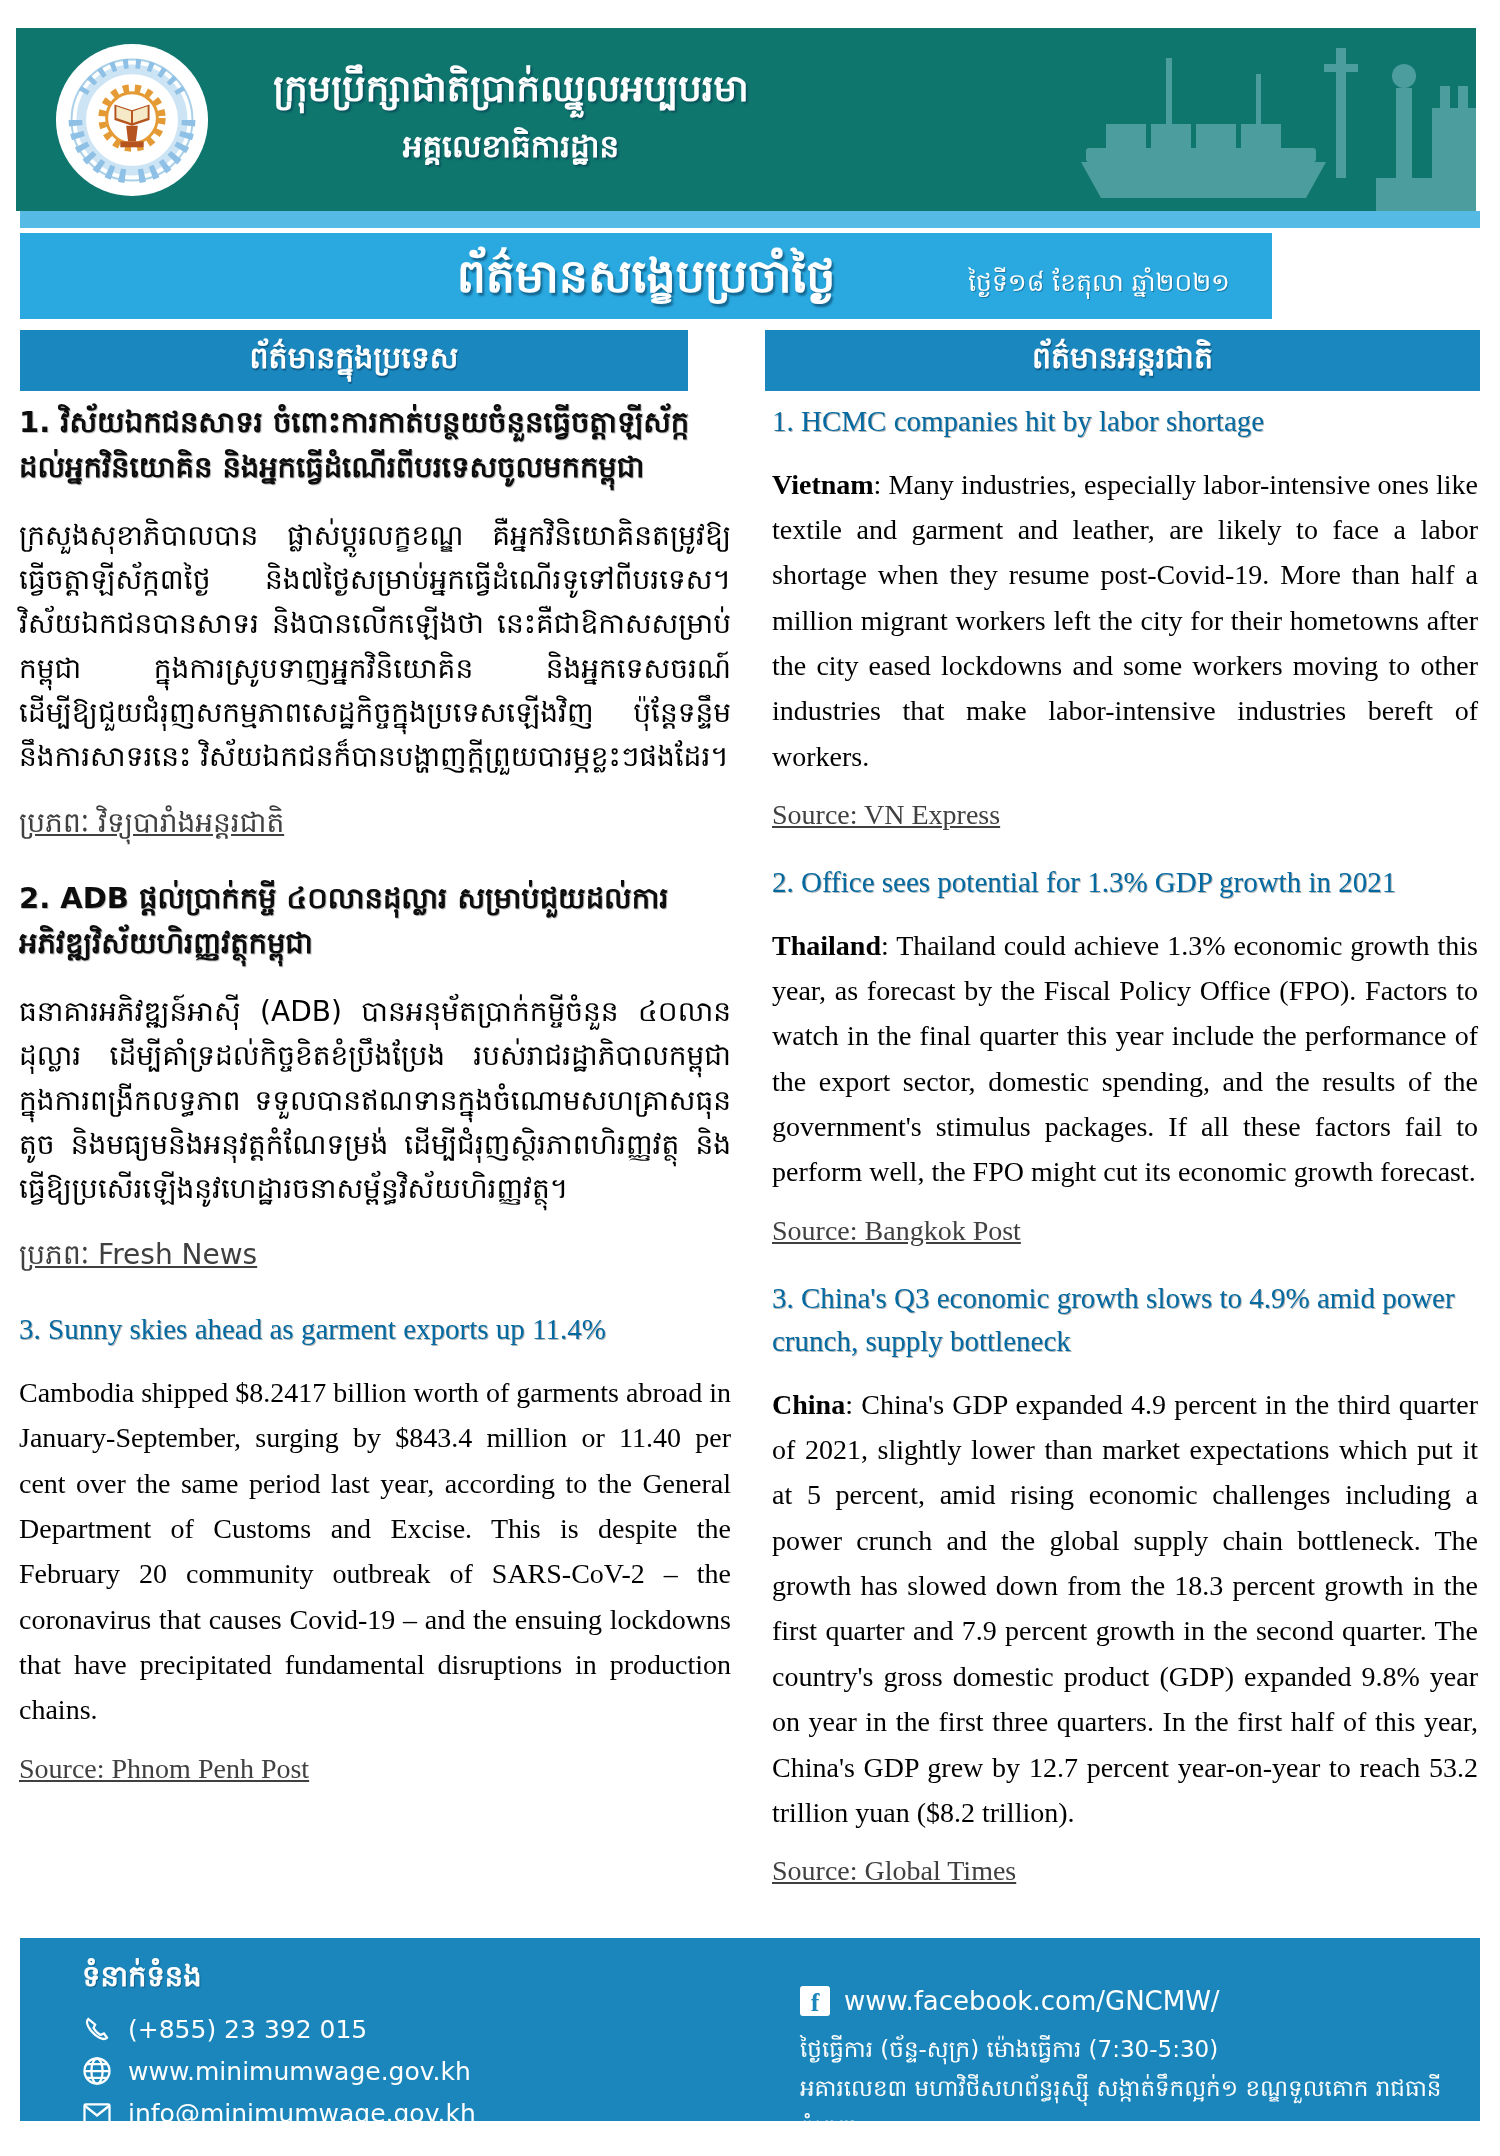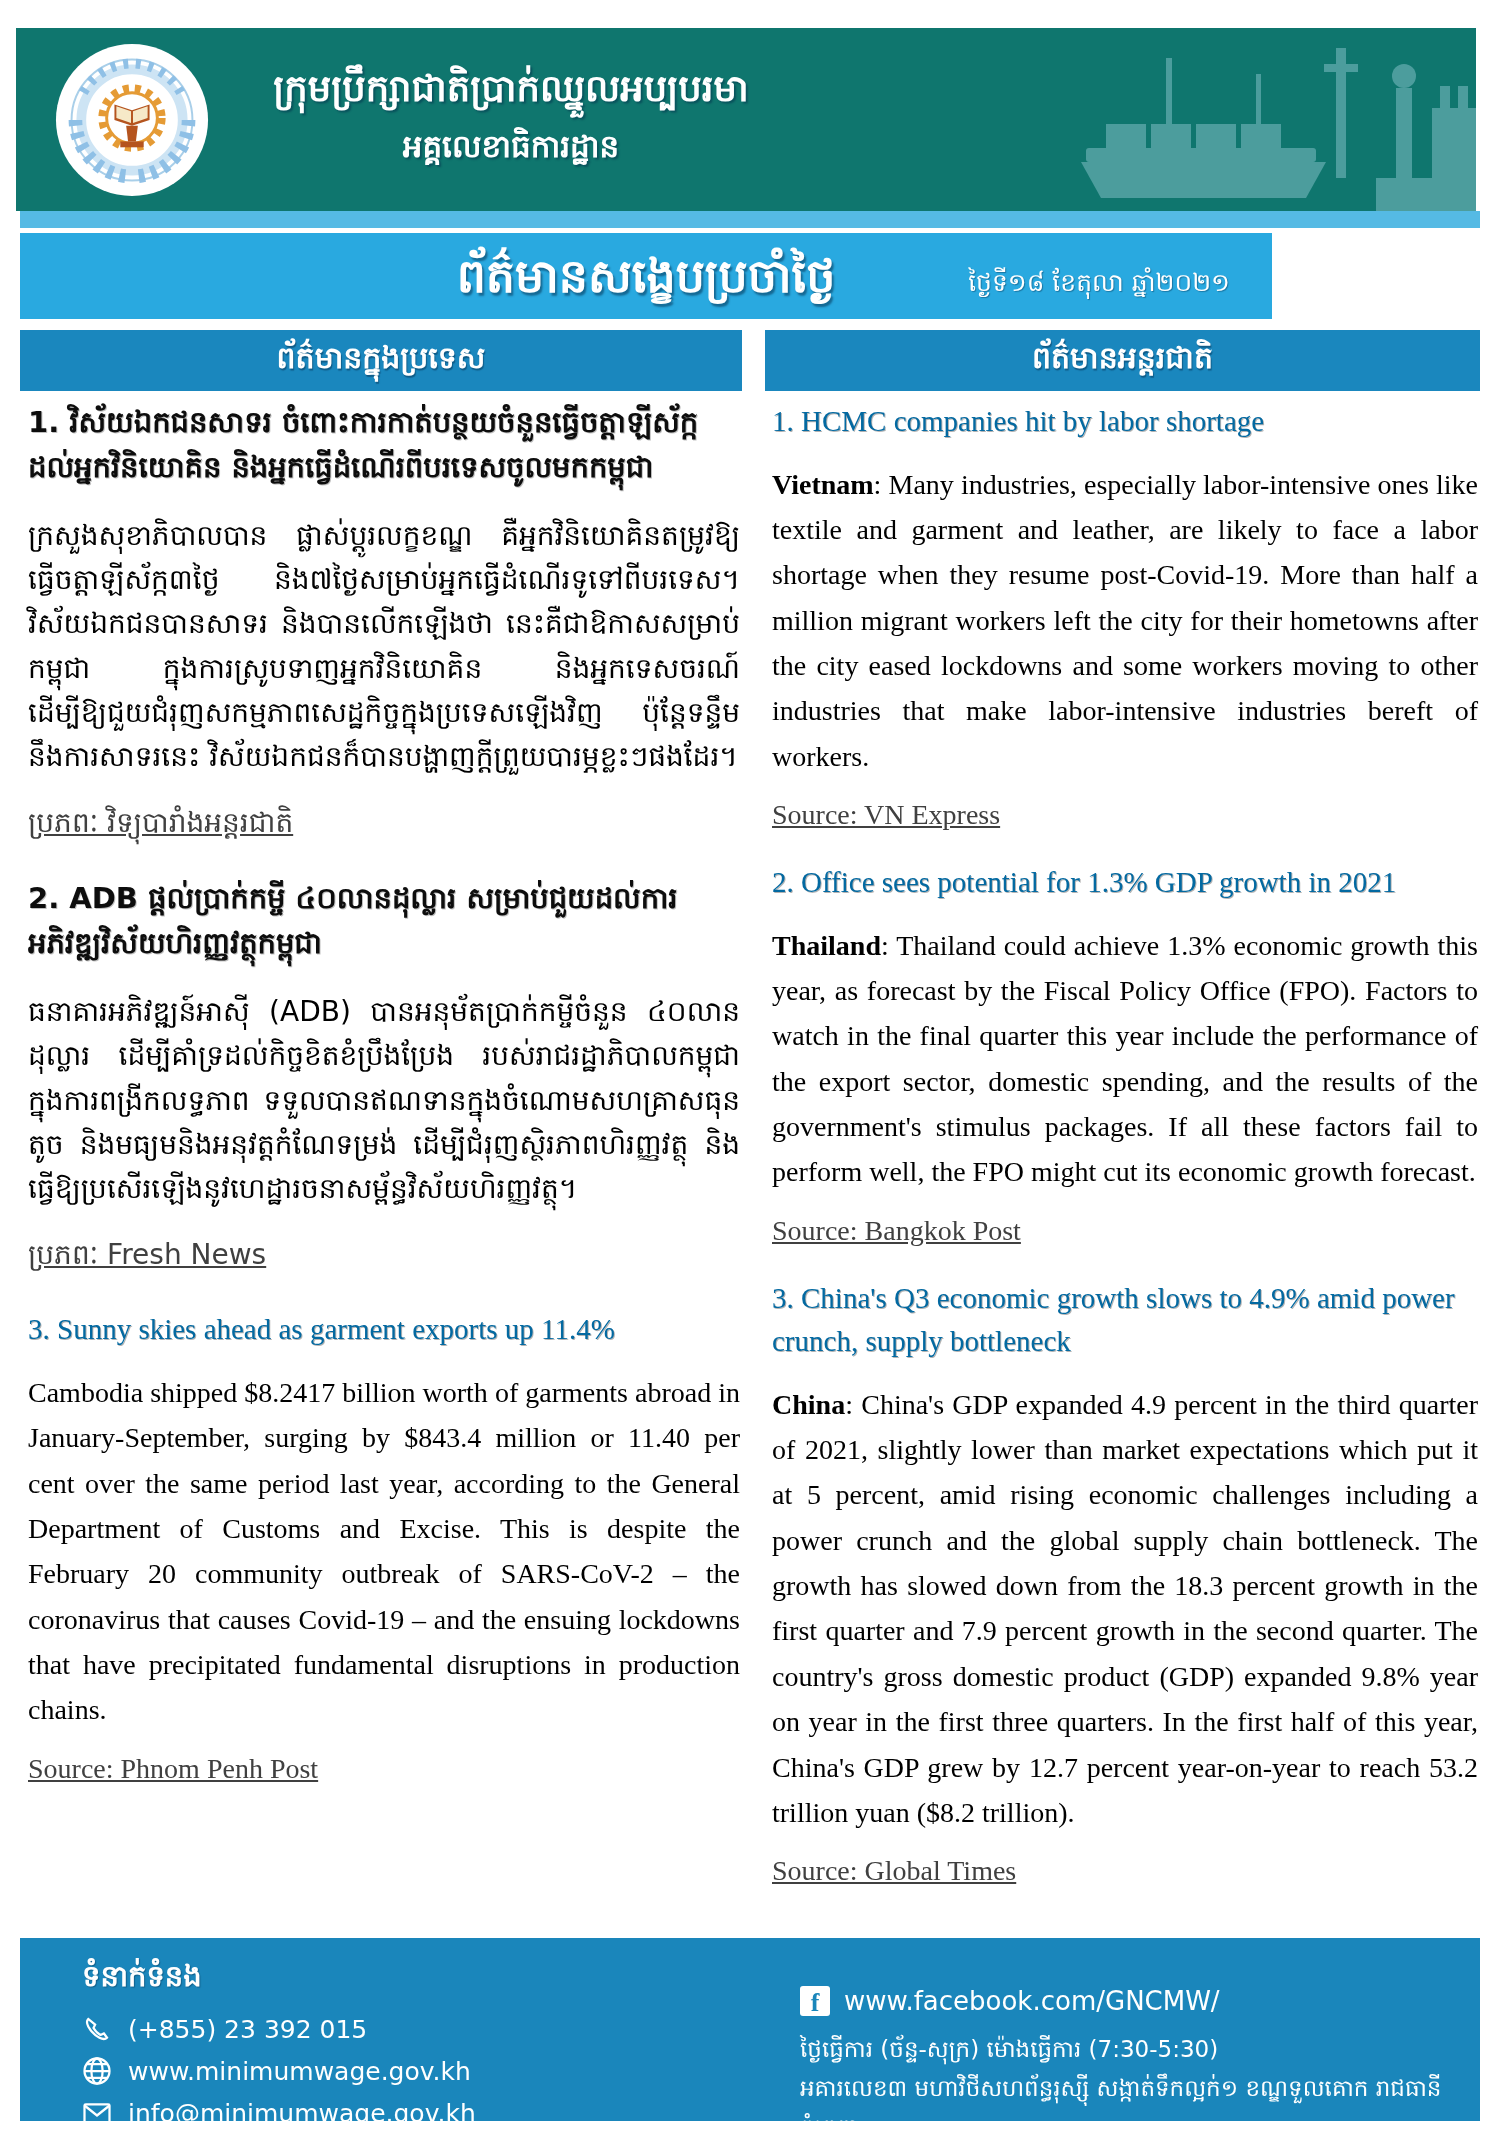--- a/index.html
+++ b/index.html
@@ -21,26 +21,26 @@
   .banner{position:absolute;left:20px;top:233px;width:1252px;height:86px;background:#29a9e0;}
   .banner-title{position:absolute;left:0;right:0;top:14px;text-align:center;color:#ffffff;
                 font-size:46px;font-weight:bold;text-shadow:2px 3px 2px rgba(0,40,70,.5);}
   .banner-date{position:absolute;right:42px;top:34px;color:#ffffff;font-size:25px;
                text-shadow:1px 1px 1px rgba(0,40,70,.4);}
 
   
   .secbar{position:absolute;top:330px;height:61px;background:#1a87be;color:#ffffff;
           display:flex;align-items:center;justify-content:center;font-size:30px;font-weight:bold;
           text-shadow:1px 2px 1px rgba(0,40,70,.45);}
-  .secbar.left{left:20px;width:722px;}
+  .secbar.left{left:20px;width:668px;}
   .secbar.right{left:765px;width:715px;}
 
   
   .col{position:absolute;top:400px;}
-  .col.left{left:28px;width:712px;}
+  .col.left{left:19px;width:712px;}
   .col.right{left:772px;width:706px;}
 
   .kh-title{font-size:29px;font-weight:bold;color:#0d0d0d;line-height:1.55;margin:0 0 24px 0;
             text-shadow:1px 1px 0 rgba(0,0,0,.25);}
   .kh-body{font-size:28px;color:#000;line-height:1.58;text-align:justify;margin:0 0 26px 0;}
   .en-title{font-family:"Liberation Serif",serif;font-size:29px;font-weight:normal;color:#0369a1;
             line-height:1.5;margin:0 0 18px 0;text-shadow:1px 1px 0 rgba(0,0,0,.3);}
   .en-body{font-family:"Liberation Serif",serif;font-size:28px;color:#000;line-height:1.62;
            text-align:justify;margin:0 0 20px 0;}
   .en-body b{font-weight:bold;}

